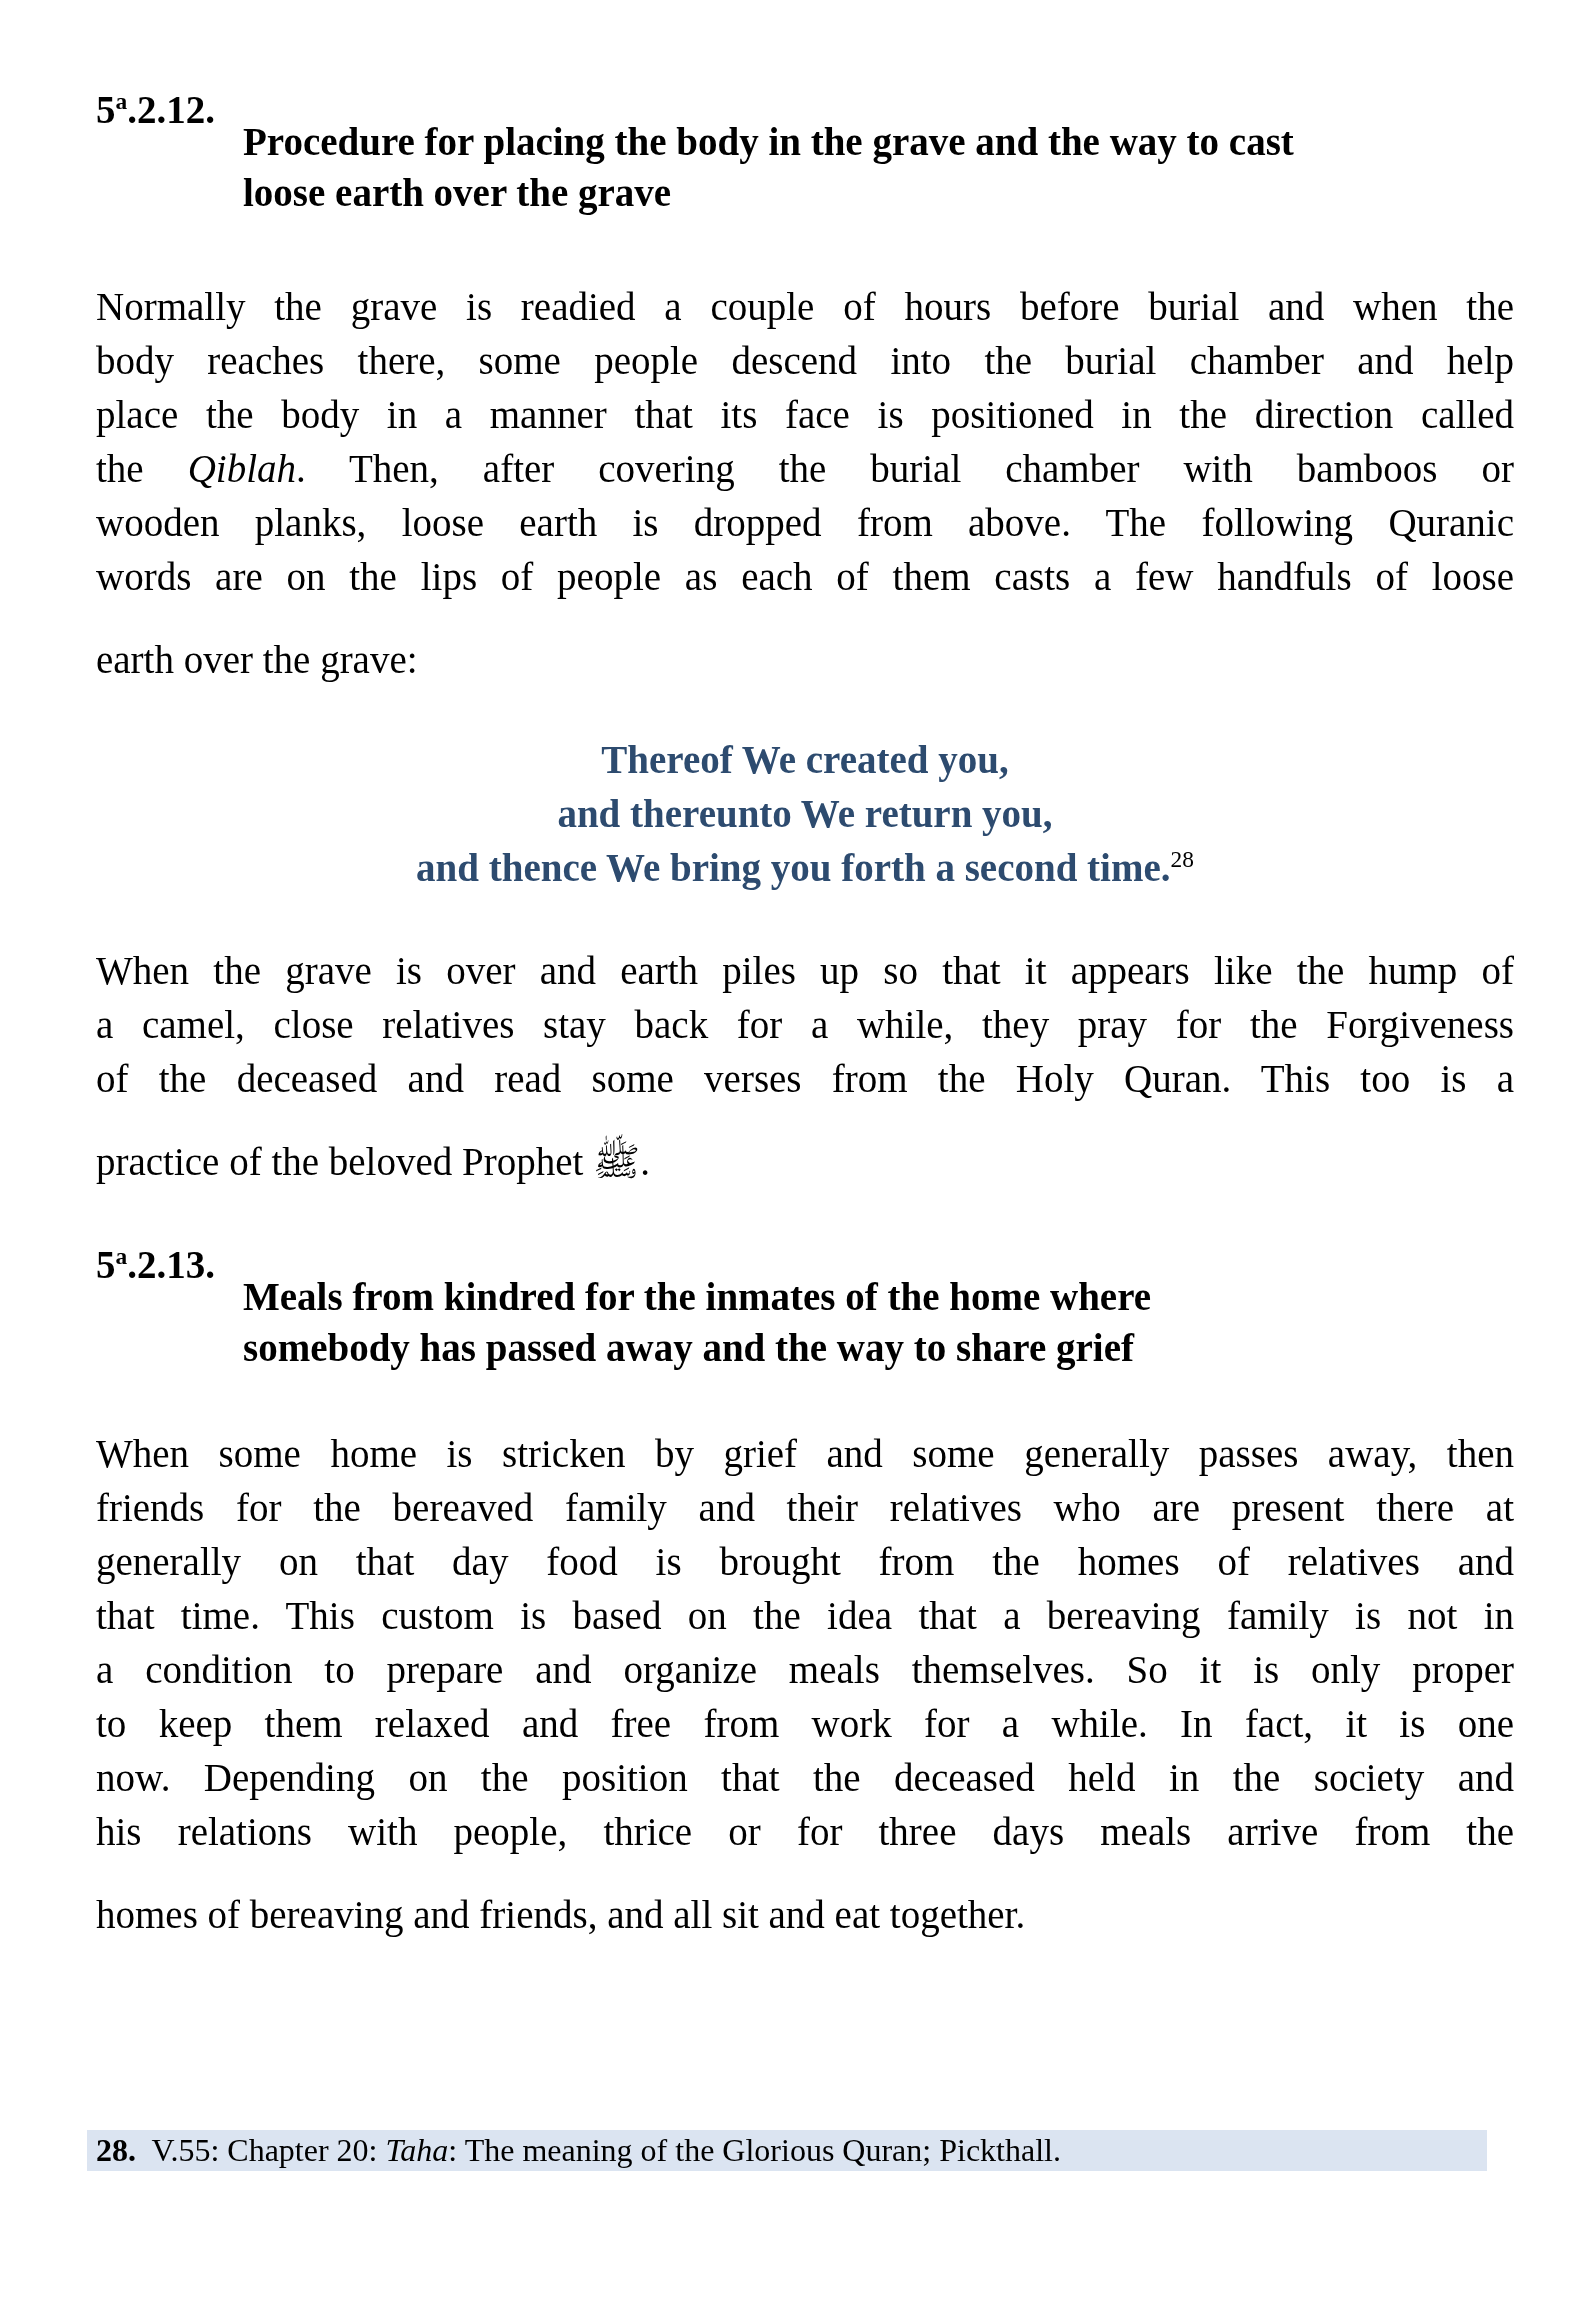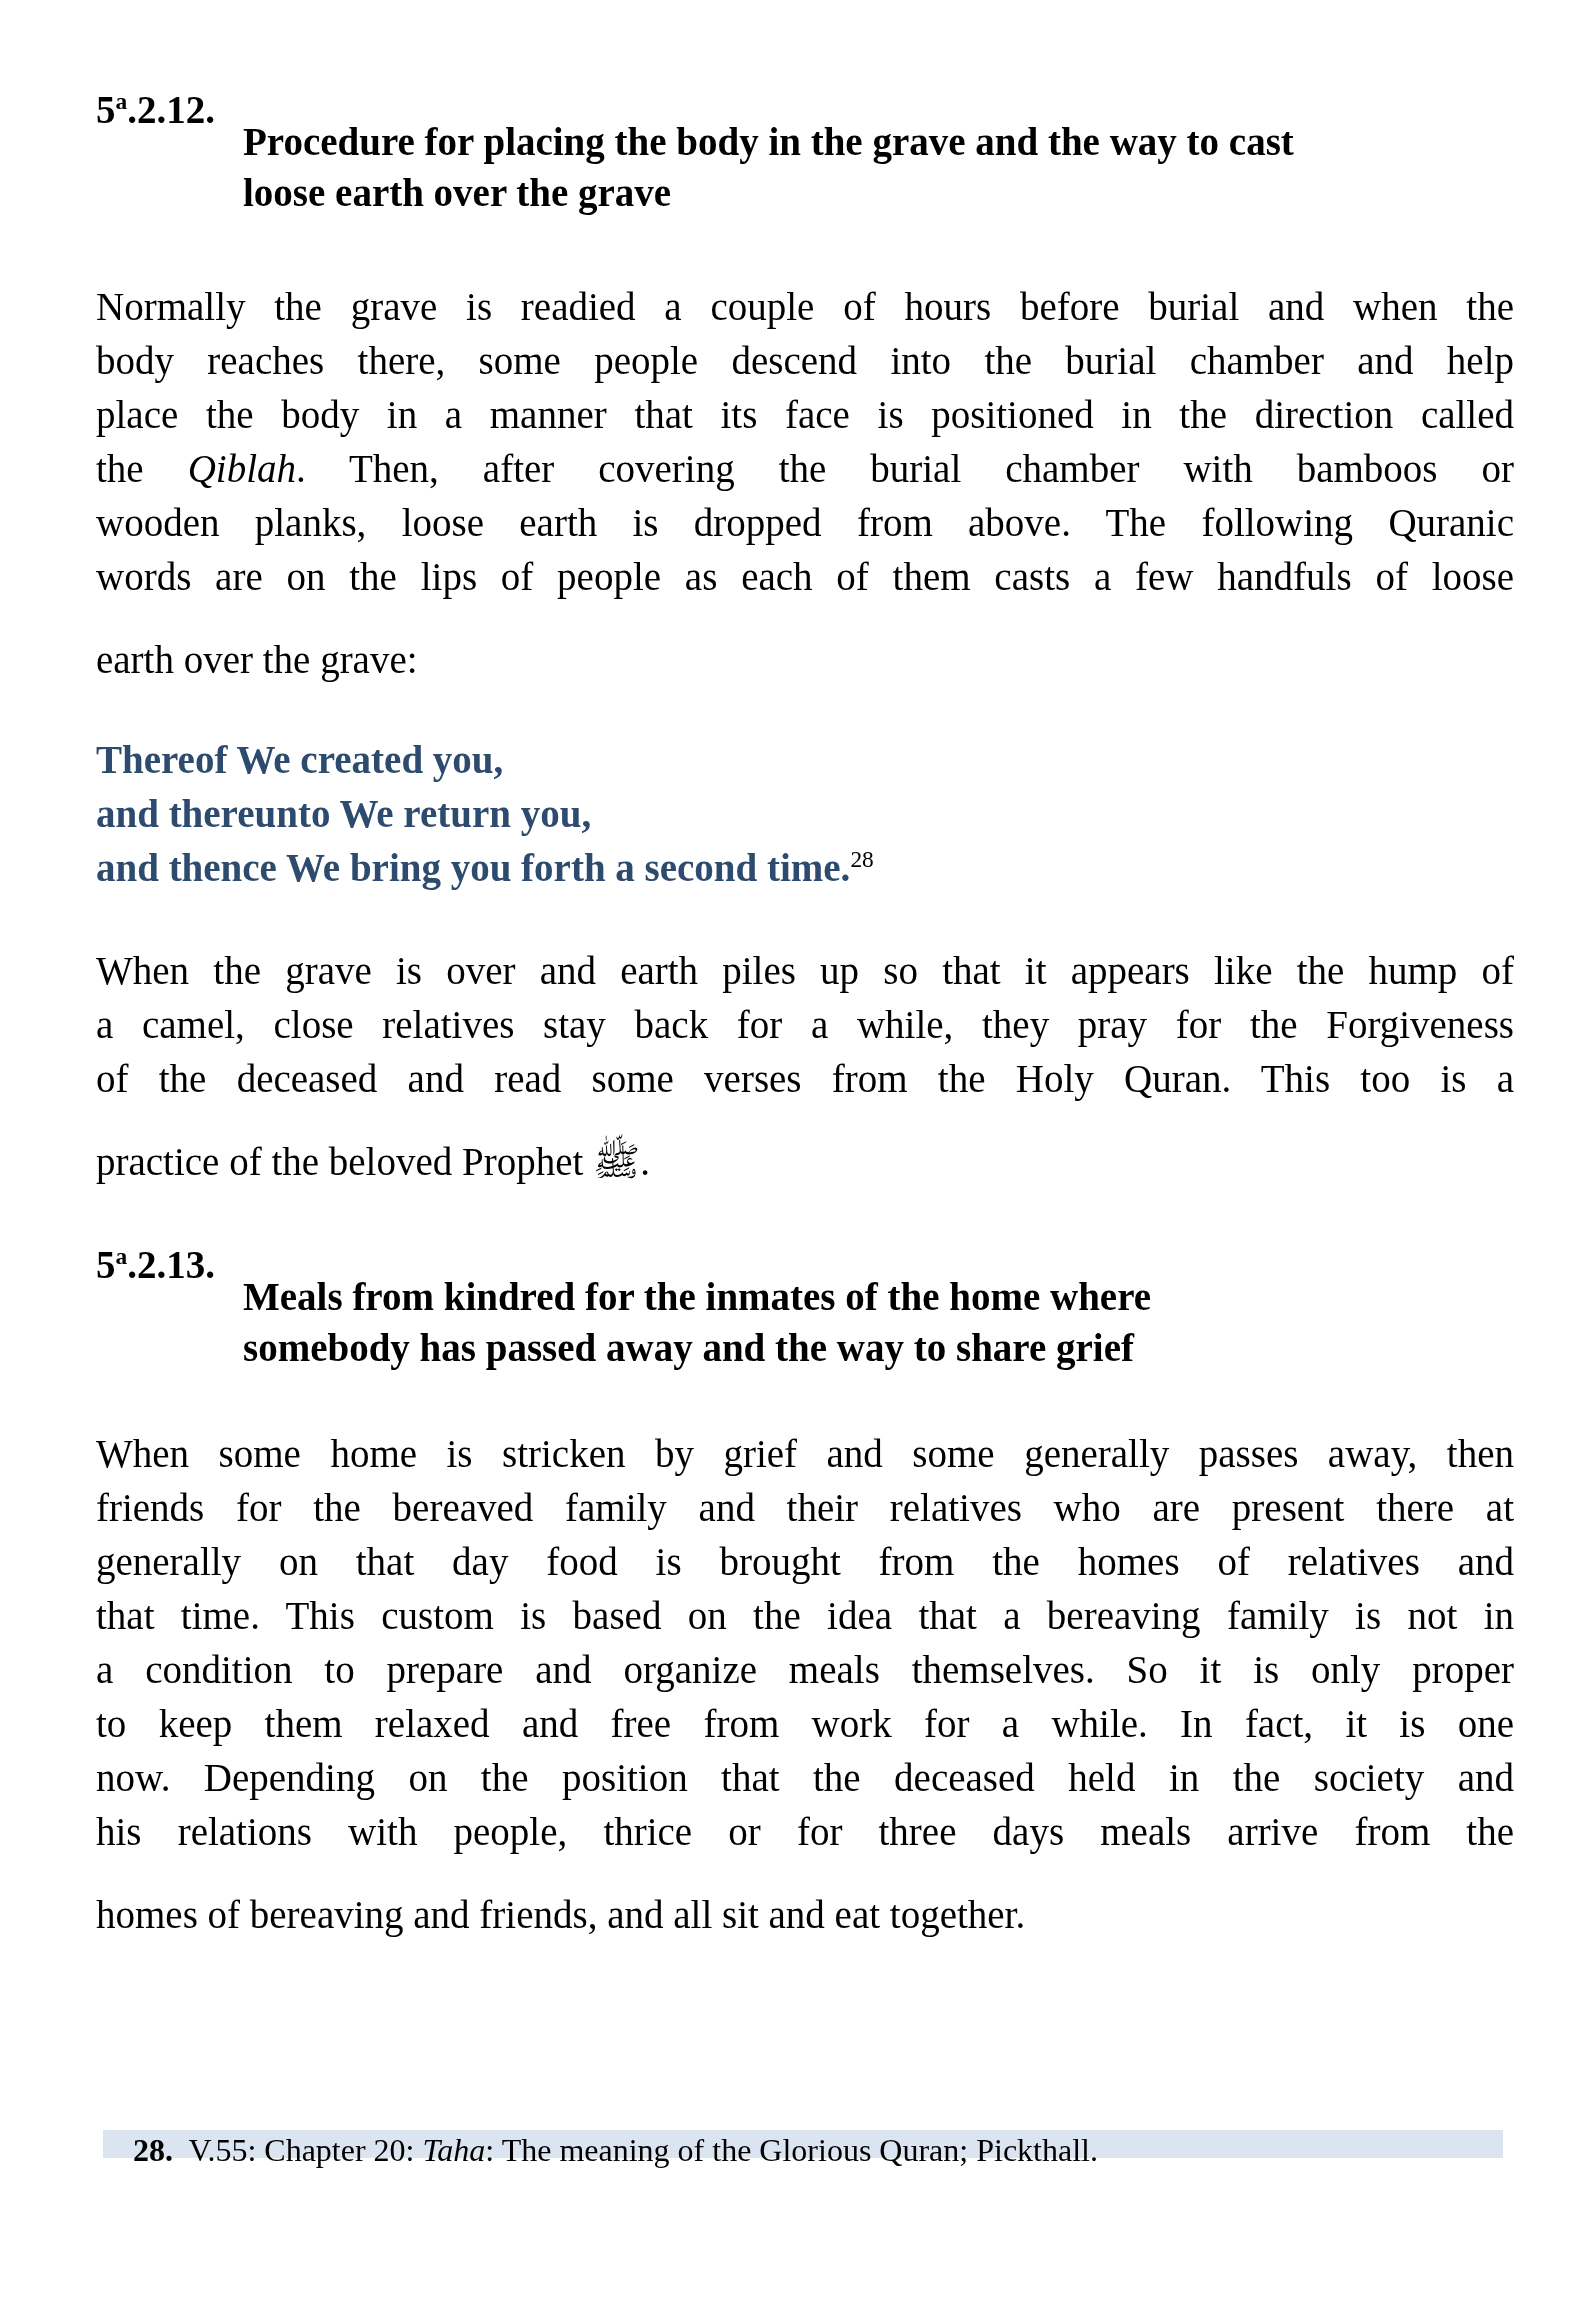--- a/index.html
+++ b/index.html
@@ -57,34 +57,33 @@
   .p2{margin-top:49px;}
   .p3{margin-top:54px;}
   .h2{margin-top:50px;}
   
   .quote{
     margin-top:46px;
     font-size:39px;
     line-height:54px;
     font-weight:700;
     color:var(--quote-blue);
-    text-align:left;
+    text-align:center;
   }
   .quote .line{white-space:nowrap;}
   .seg-plain{
     color:var(--text-color);
     font-weight:400;
   }
   
   .footnote-bar{
     position:absolute;
-    left:103px;top:2130px;
-    width:1400px;height:28px;
+    left:87px;top:2130px;
+    width:1400px;height:41px;
     background:var(--footnote-bg);
-    padding-left:21px;
   }
   .footnote-text{
     font-size:32px;
     line-height:41px;
     padding-left:9px;
     white-space:nowrap;
   }
 </style>
 </head>
 <body>

